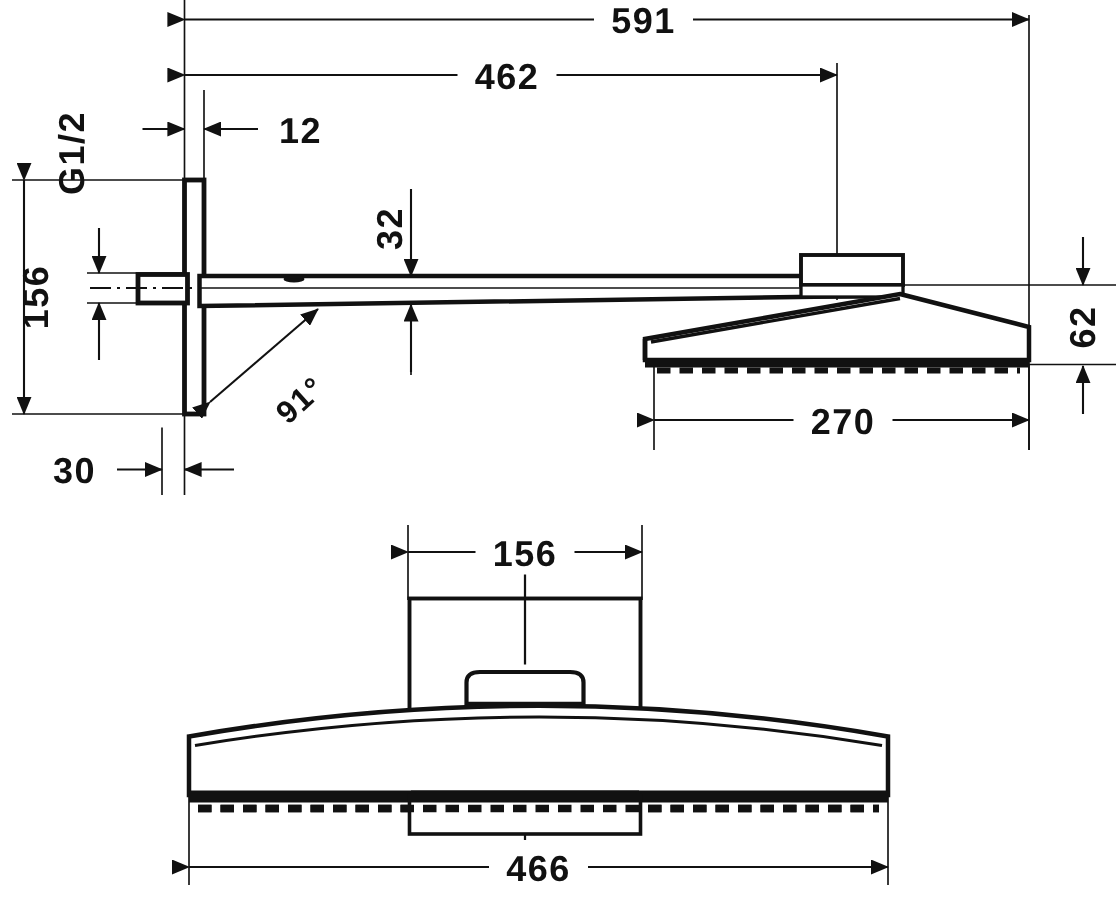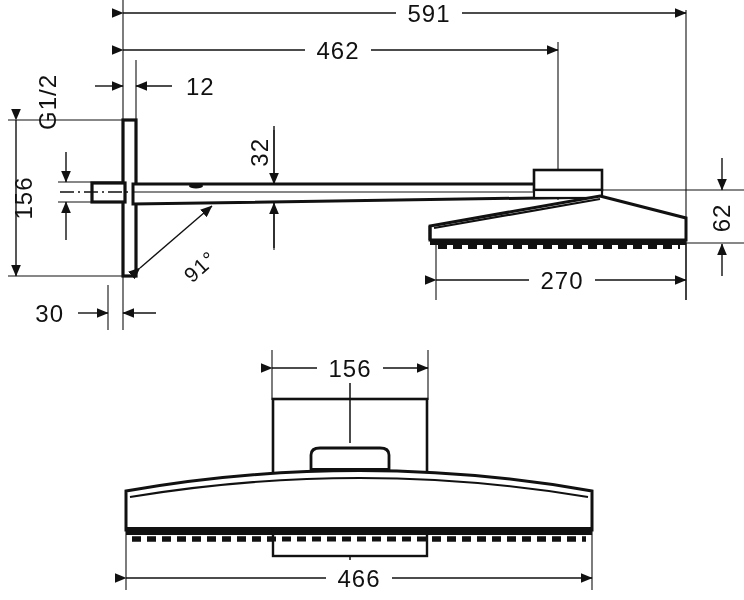--- a/index.html
+++ b/index.html
@@ -3,21 +3,21 @@
 <meta charset="utf-8">
 <title>Shower Head Technical Drawing</title>
 <style>
   html,body{margin:0;padding:0;background:#ffffff;}
   body{
     font-family:"Liberation Sans", sans-serif;
     width:744px;height:600px;
     overflow:hidden;
     color:#1a1a1a;
   }
-  #drawing-root{position:relative;width:744px;height:562px;background:#fff;}
+  #drawing-root{position:relative;width:744px;height:562px;background:#fff;font-weight:bold;}
   svg{display:block;}
   .dimtext{
     font-family:"Liberation Sans", sans-serif;
     font-size:24px;
     fill:#111111;
     letter-spacing:1px;
   }
   .dimtext-sm{
     font-family:"Liberation Sans", sans-serif;
     font-size:21px;

